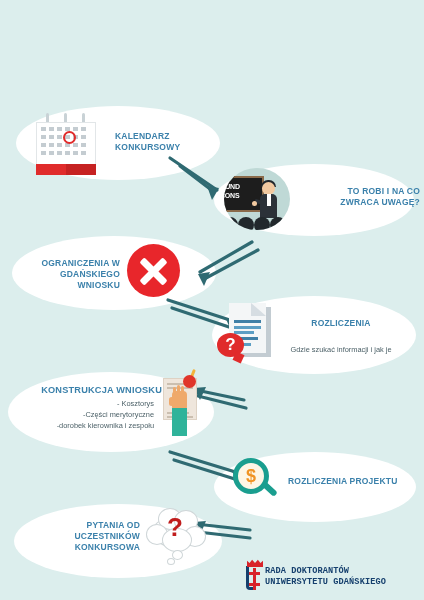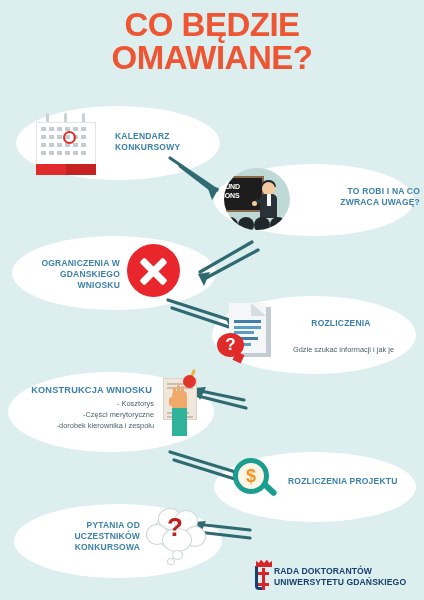--- a/index.html
+++ b/index.html
@@ -110,38 +110,34 @@
   .mag .dl{position:absolute;left:0;top:3px;width:36px;text-align:center;color:#f09323;font-weight:bold;font-size:18px;line-height:30px;}
 
   
   .tb{position:absolute;left:146px;top:508px;width:58px;height:46px;}
   .tb .c{position:absolute;background:#fff;border:1.4px solid #cfd6d8;border-radius:50%;}
   .tb .q{position:absolute;left:0;top:4px;width:58px;text-align:center;color:#c01d1d;font-weight:bold;font-size:26px;line-height:30px;}
   .tb .d1{position:absolute;left:26px;top:42px;width:9px;height:8px;background:#fff;border:1.4px solid #cfd6d8;border-radius:50%;}
   .tb .d2{position:absolute;left:21px;top:50px;width:6px;height:5px;background:#fff;border:1.4px solid #cfd6d8;border-radius:50%;}
 
   
-  .logo{position:absolute;left:252px;top:558px;width:170px;height:34px;}
+  .logo{position:absolute;left:243px;top:558px;width:170px;height:34px;font-family:Liberation Mono, monospace;}
   .logo .brk{position:absolute;left:3px;top:8px;width:7px;height:24px;border-left:3px solid #16406e;border-bottom:3px solid #16406e;border-radius:0 0 0 4px;box-sizing:border-box;}
   .logo .crown{position:absolute;left:4px;top:1px;width:16px;height:8px;background:#d8232a;clip-path:polygon(0 100%,0 22%,16% 50%,32% 8%,50% 50%,68% 8%,84% 50%,100% 22%,100% 100%);}
   .logo .cr{position:absolute;left:6px;width:11px;height:11px;}
   .logo .cr b{position:absolute;background:#d8232a;display:block;}
   .logo .cr b.h{left:0;top:4px;width:11px;height:3.4px;}
   .logo .cr b.v{left:3.8px;top:0;width:3.4px;height:11px;}
   .logo .tx{position:absolute;left:22px;top:8px;color:#16406e;font-weight:bold;font-size:8.6px;line-height:11.4px;letter-spacing:0.1px;}
 </style>
 </head>
 <body>
 
 <div id="stage">
 
-  <div class="title">
-    <span>CO BĘDZIE</span>
-    <span class="l2">OMAWIANE?</span>
-  </div>
 
   <div class="blob" style="left:16px;top:106px;width:204px;height:74px;"></div>
   <div class="blob" style="left:214px;top:164px;width:200px;height:72px;"></div>
   <div class="blob" style="left:12px;top:236px;width:204px;height:74px;"></div>
   <div class="blob" style="left:212px;top:296px;width:204px;height:78px;"></div>
   <div class="blob" style="left:8px;top:372px;width:206px;height:80px;"></div>
   <div class="blob" style="left:214px;top:452px;width:202px;height:70px;"></div>
   <div class="blob" style="left:14px;top:504px;width:208px;height:74px;"></div>
 
   <svg class="arrow" style="left:0;top:100px;" width="424" height="480" viewBox="0 0 424 480">
@@ -250,41 +246,41 @@
     <div class="ln t" style="top:34px;width:24px;"></div>
     <div class="ln" style="top:40px;width:17px;"></div>
   </div>
   <div class="bub">
     <div class="tail"></div>
     <div class="q">?</div>
   </div>
   <div class="hd r" style="left:276px;top:318px;width:130px;">
     <div style="text-align:center;">ROZLICZENIA</div>
   </div>
-  <div class="sub r" style="left:264px;top:344px;width:130px;">
+  <div class="sub r" style="left:276px;top:344px;width:130px;text-align:center;">
     <div>Gdzie szukać informacji i jak je</div>
   </div>
 
   <div class="form">
     <div class="pp"></div>
     <div class="fl" style="top:5px;width:24px;"></div>
     <div class="fl" style="top:9px;width:26px;"></div>
     <div class="fl" style="top:34px;width:22px;"></div>
     <div class="fl" style="top:38px;width:26px;"></div>
     <div class="hand">
       <div class="fing" style="left:1px;"></div>
       <div class="fing" style="left:5px;top:-6px;"></div>
       <div class="fing" style="left:9px;top:-5px;"></div>
       <div class="thumb"></div>
     </div>
     <div class="sleeve"></div>
     <div class="stick"></div>
     <div class="stamp"></div>
   </div>
-  <div class="hd r" style="left:12px;top:385px;width:140px;">
+  <div class="hd r" style="left:22px;top:385px;width:140px;">
     <div style="font-size:9.2px;">KONSTRUKCJA WNIOSKU</div>
   </div>
   <div class="sub r" style="left:14px;top:398px;width:140px;">
     <div>- Kosztorys</div>
     <div>-Części merytoryczne</div>
     <div>-dorobek kierownika i zespołu</div>
   </div>
 
   <div class="mag">
     <div class="hdl"></div>

